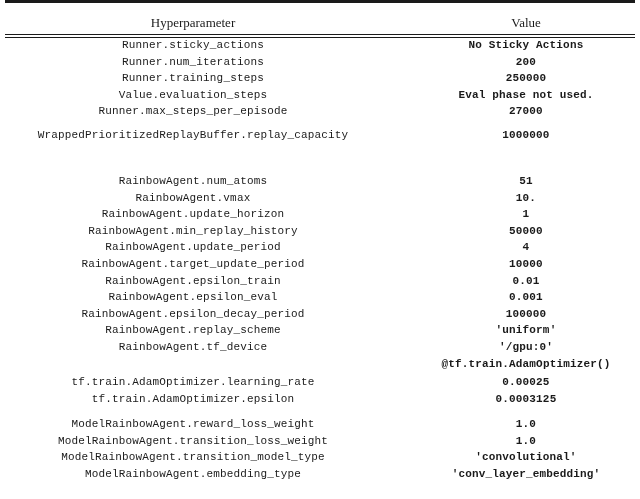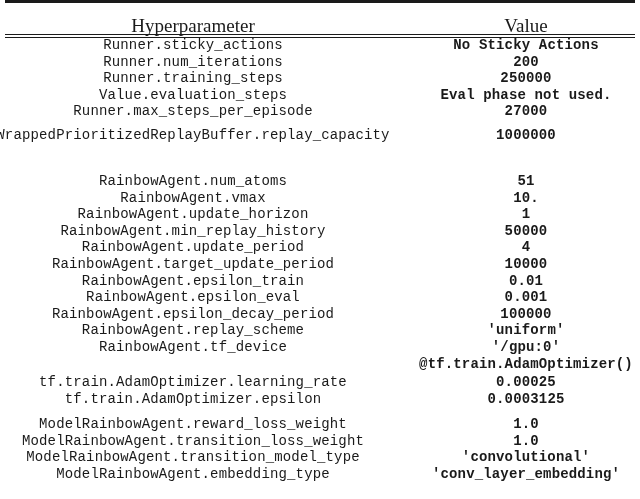--- a/index.html
+++ b/index.html
@@ -1,24 +1,24 @@
 <!DOCTYPE html>
 <html><head>
 <meta charset="utf-8">
 <style>
   html, body { margin: 0; padding: 0; background: #ffffff; }
   body { width: 640px; height: 499px; overflow: hidden; position: relative; font-family: "Liberation Serif", serif; color: #1a1a1a; }
   .top-rule { position: absolute; left: 5px; right: 5px; top: 0px; height: 3px; background: #1a1a1a; }
   .header { position: absolute; top: 15px; left: 5px; right: 5px; height: 18px; }
-  .header .hcell { position: absolute; top: 0; font-family: "Liberation Serif", serif; font-size: 19px; transform: translateX(-50%); white-space: nowrap; }
+  .header .hcell { position: absolute; top: 0; font-family: "Liberation Serif", serif; font-size: 13px; transform: translateX(-50%); white-space: nowrap; }
   .double-rule { position: absolute; left: 5px; right: 5px; top: 34px; height: 1px; background: #1a1a1a; }
   .double-rule.second { top: 37px; }
   .group { position: absolute; left: 0; right: 0; }
   .row { position: relative; height: 16.6px; }
-  .cell { position: absolute; top: 0; transform: translateX(-50%); white-space: nowrap; font-family: "Liberation Mono", monospace; font-size: 14px; line-height: 16.6px; letter-spacing: 0.15px; }
+  .cell { position: absolute; top: 0; transform: translateX(-50%); white-space: nowrap; font-family: "Liberation Mono", monospace; font-size: 11px; line-height: 16.6px; letter-spacing: 0.15px; }
   .c-left { left: 193px; }
   .c-right { left: 526px; font-weight: bold; }
 </style>
 </head>
 <body>
 
 <div>
   <div class="top-rule"></div>
 
   <div class="header">

